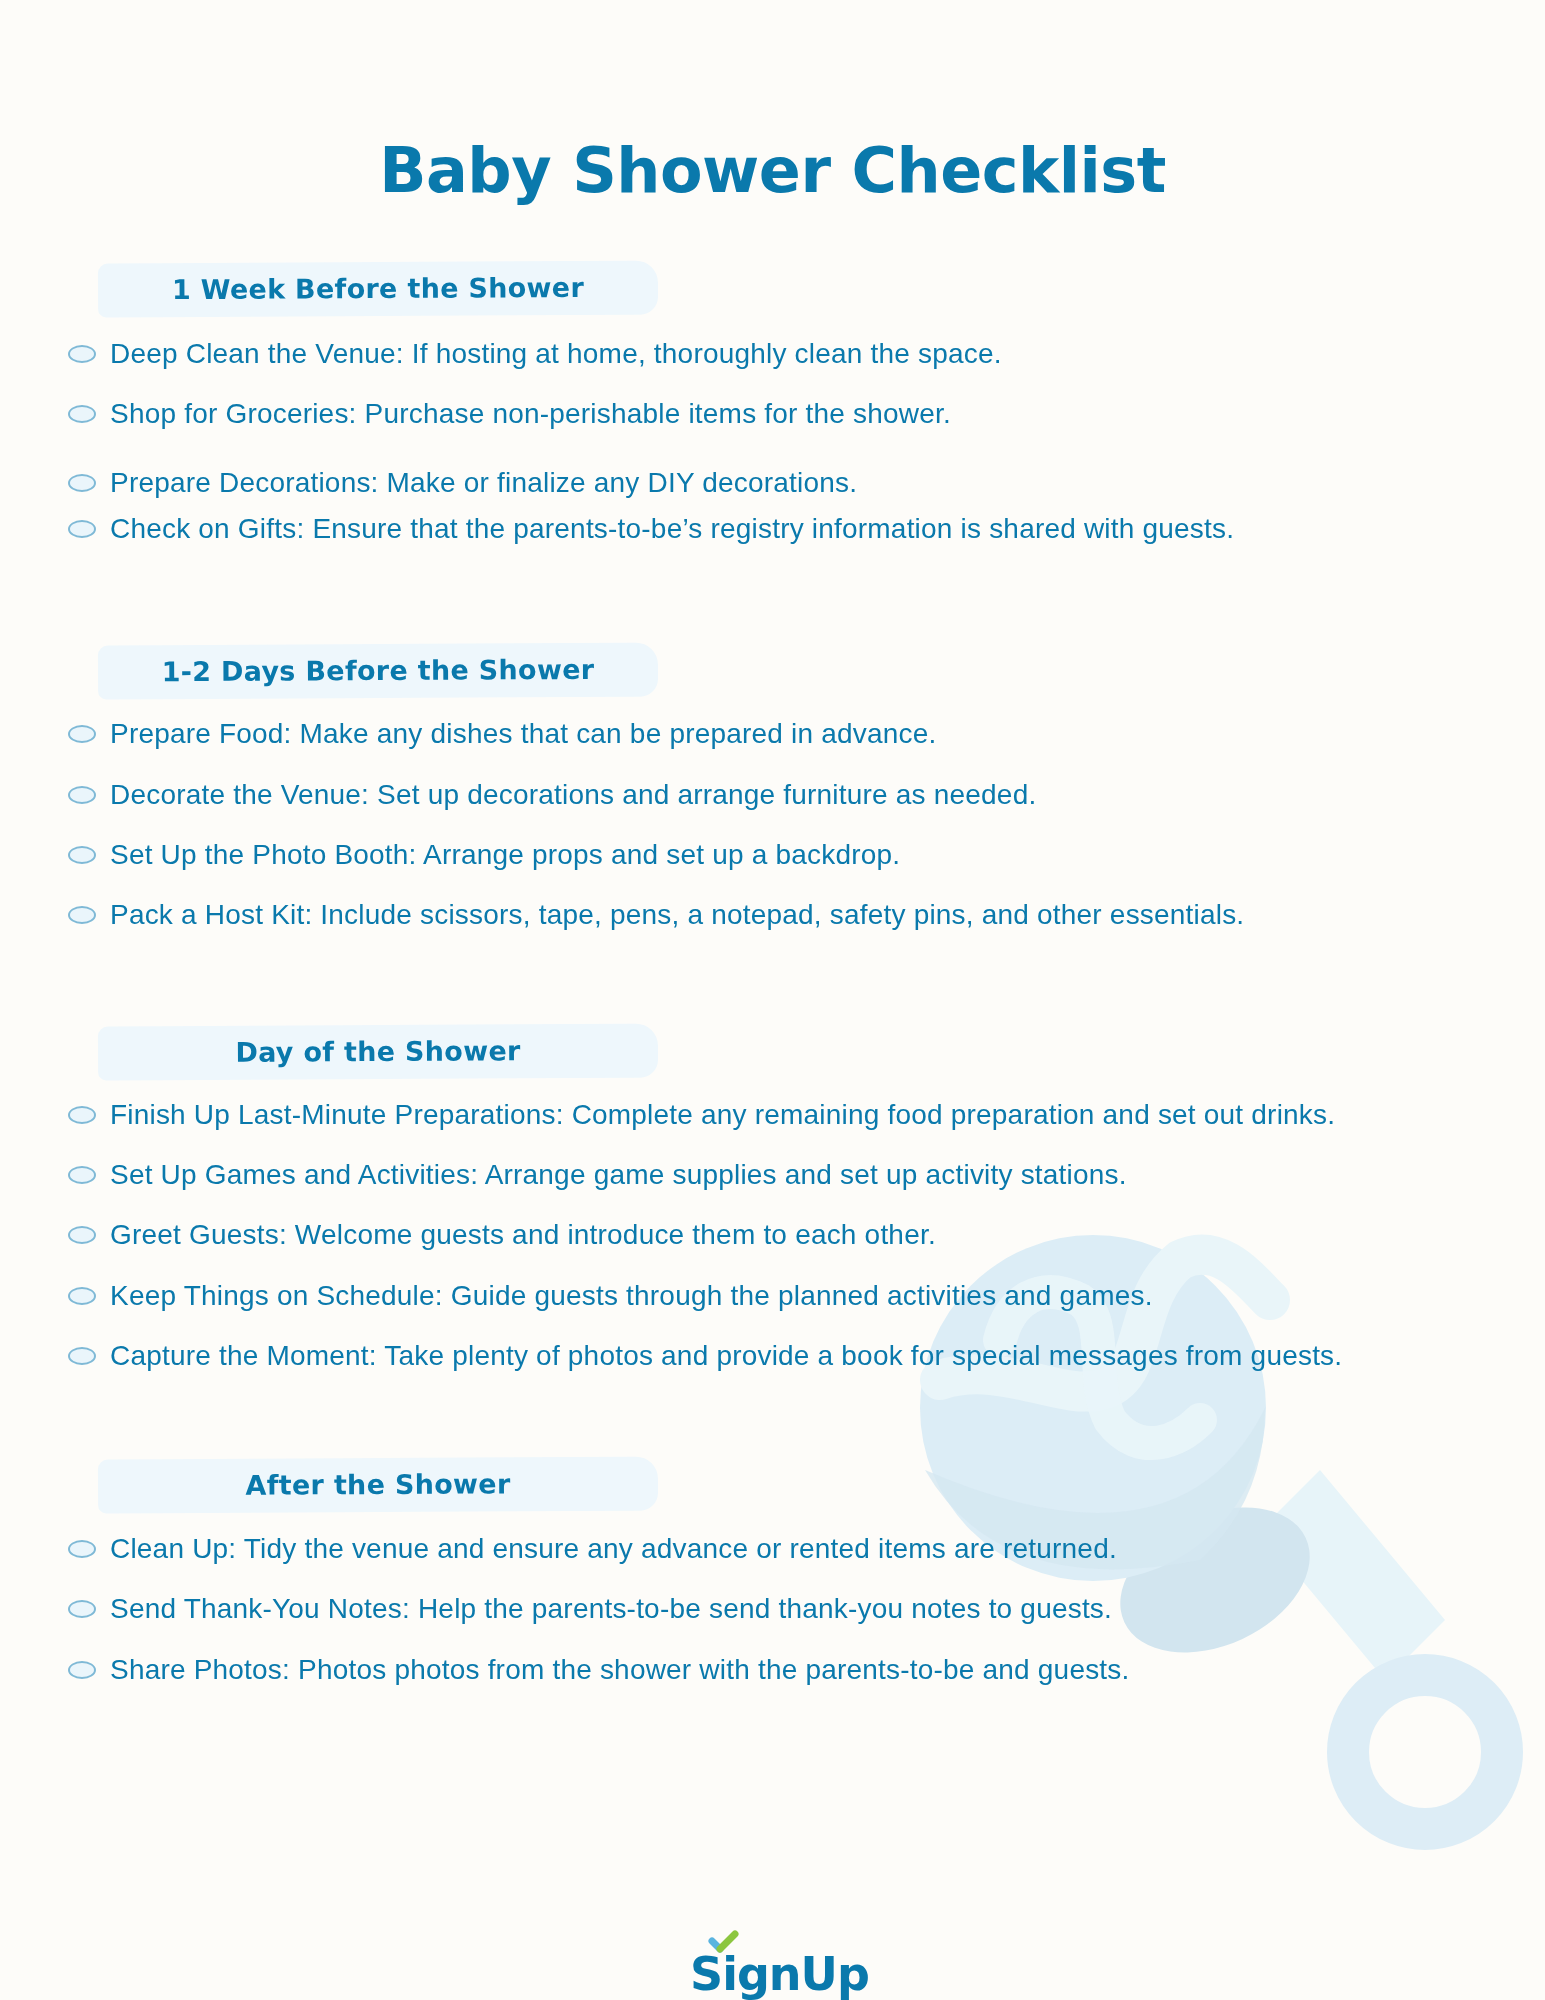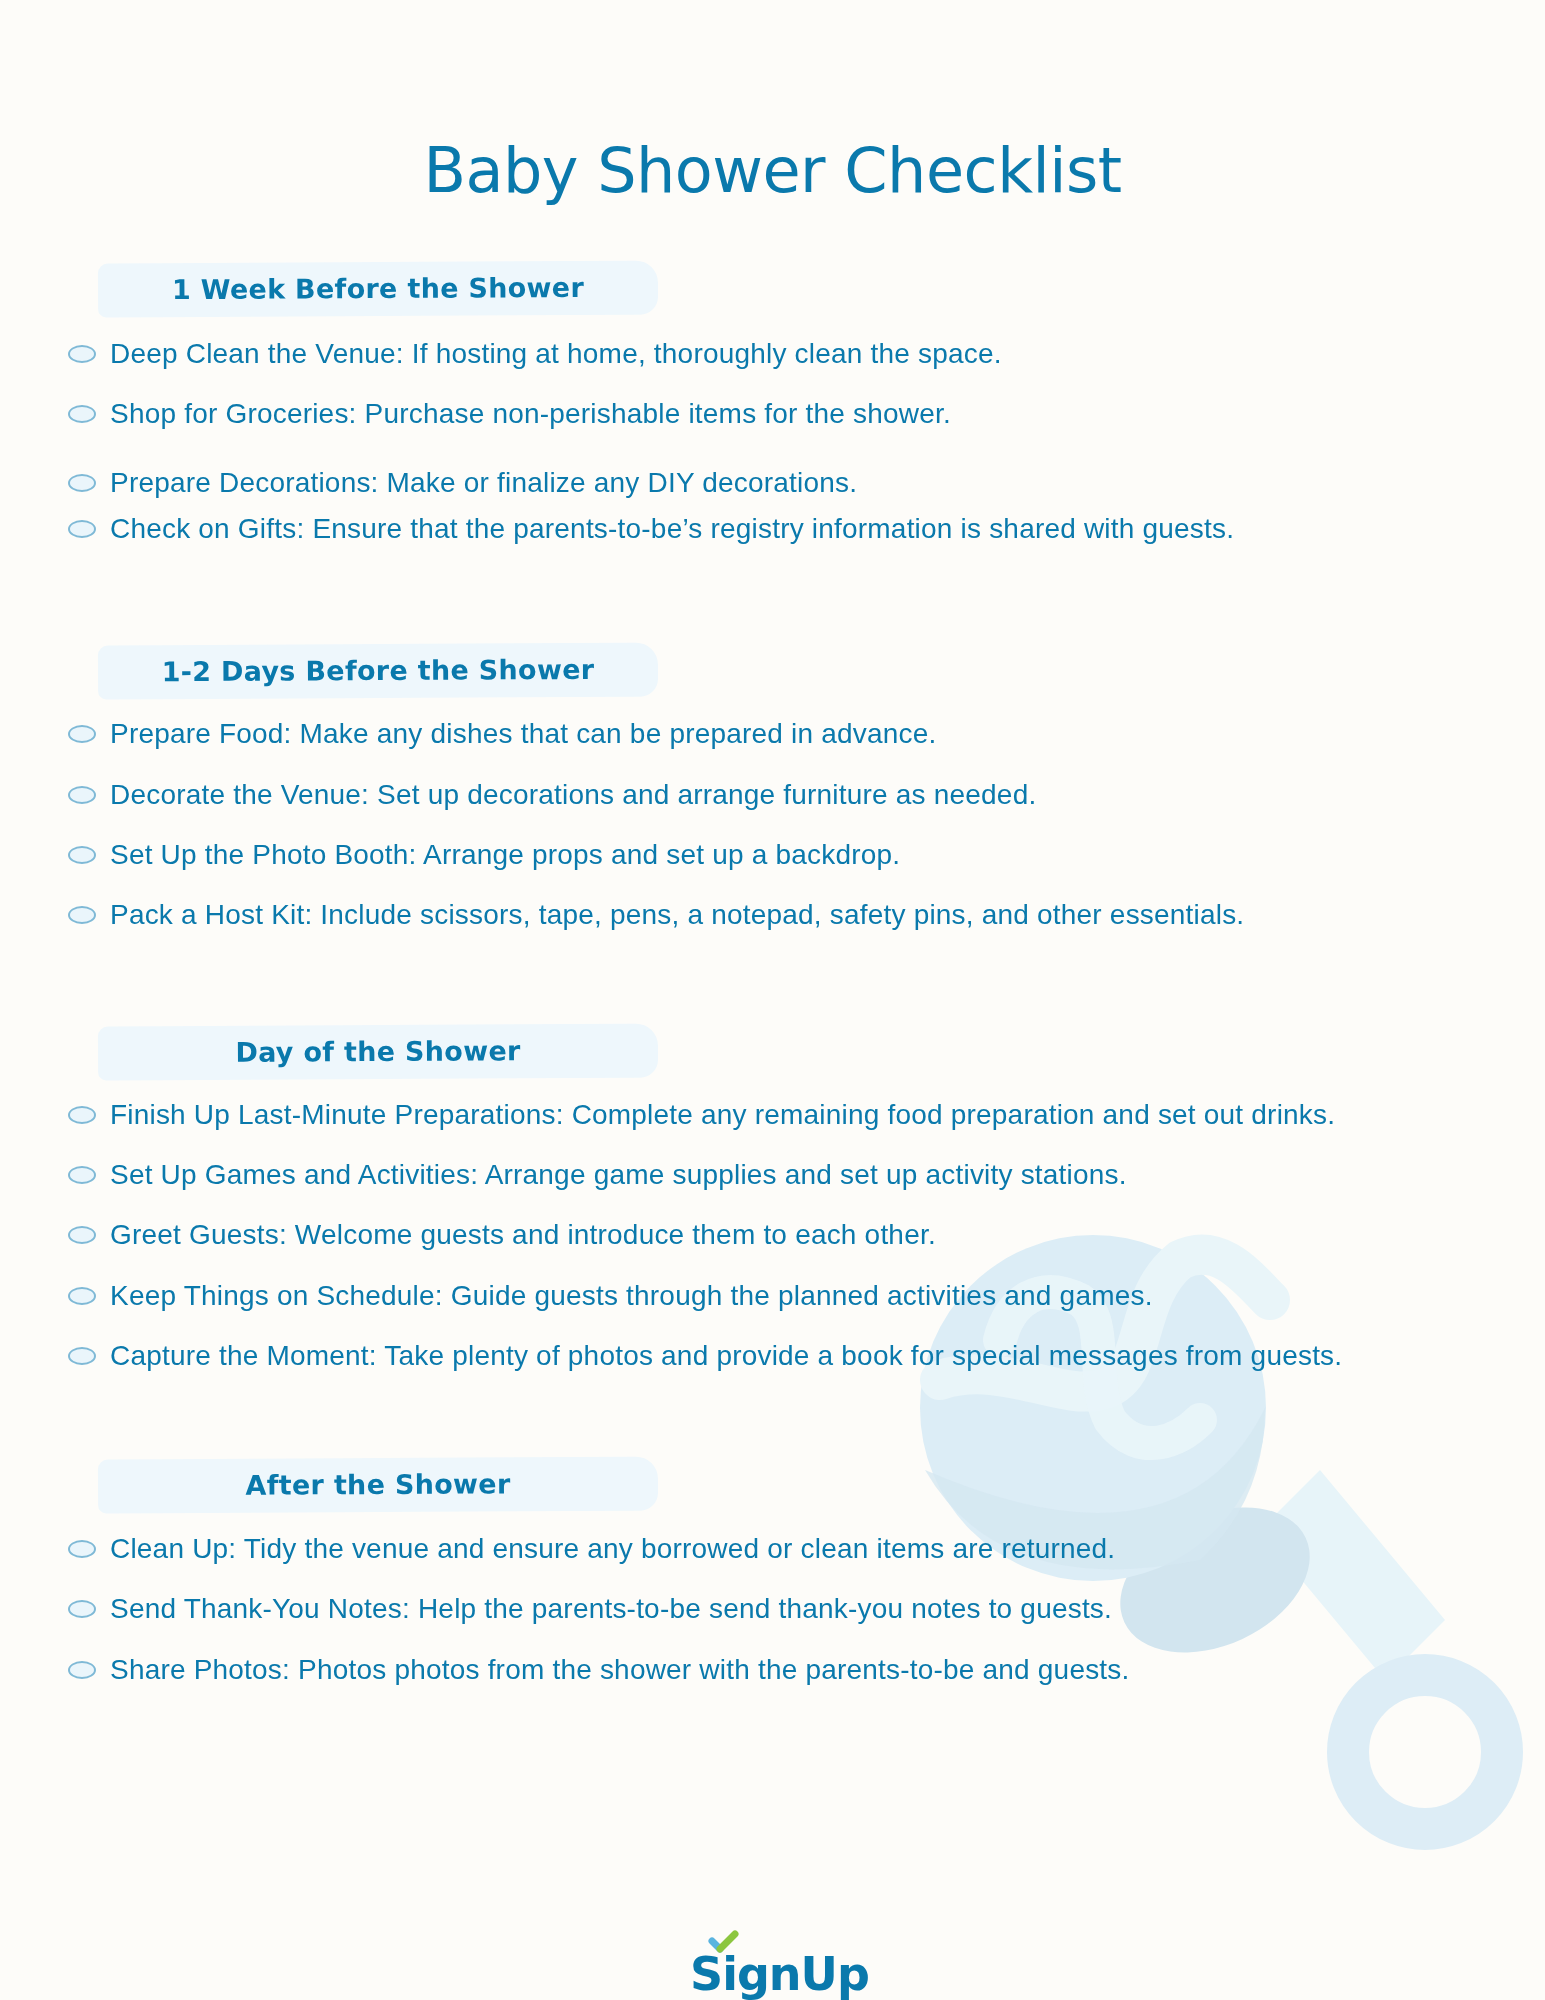--- a/index.html
+++ b/index.html
@@ -10,21 +10,21 @@
       overflow: hidden;
       font-family: "DejaVu Sans", sans-serif;
       color: #0a79ac;
     }
     .rattle { position: absolute; left: 0; top: 0; width: 1545px; height: 2000px; z-index: 0; pointer-events: none; }
     .content { position: relative; z-index: 1; }
     .title {
       position: absolute; left: 0; width: 1545px; top: 92px;
       text-align: center;
       font-family: "DejaVu Sans", sans-serif;
-      font-weight: normal;
+      font-weight: bold;
       font-size: 62px;
       letter-spacing: -0.5px;
       color: #0a79ac;
     }
     .section-header {
       position: absolute; left: 98px; width: 560px; height: 54px;
       background: #eef7fc;
       border-radius: 10px 22px 18px 8px;
       transform: rotate(-0.3deg);
     }
@@ -143,21 +143,21 @@
   <div class="item" style="top:1339px">
       <span class="bullet"></span>
       <span class="txt">Capture the Moment: Take plenty of photos and provide a book for special messages from guests.</span>
     </div>
 
   <div class="section-header" style="top:1458px">
     <span>After the Shower</span>
   </div>
   <div class="item" style="top:1532px">
       <span class="bullet"></span>
-      <span class="txt">Clean Up: Tidy the venue and ensure any borrowed or clean items are returned.</span>
+      <span class="txt">Clean Up: Tidy the venue and ensure any advance or rented items are returned.</span>
     </div>
   <div class="item" style="top:1592px">
       <span class="bullet"></span>
       <span class="txt">Send Thank-You Notes: Help the parents-to-be send thank-you notes to guests.</span>
     </div>
   <div class="item" style="top:1653px">
       <span class="bullet"></span>
       <span class="txt">Share Photos: Photos photos from the shower with the parents-to-be and guests.</span>
     </div>
 

